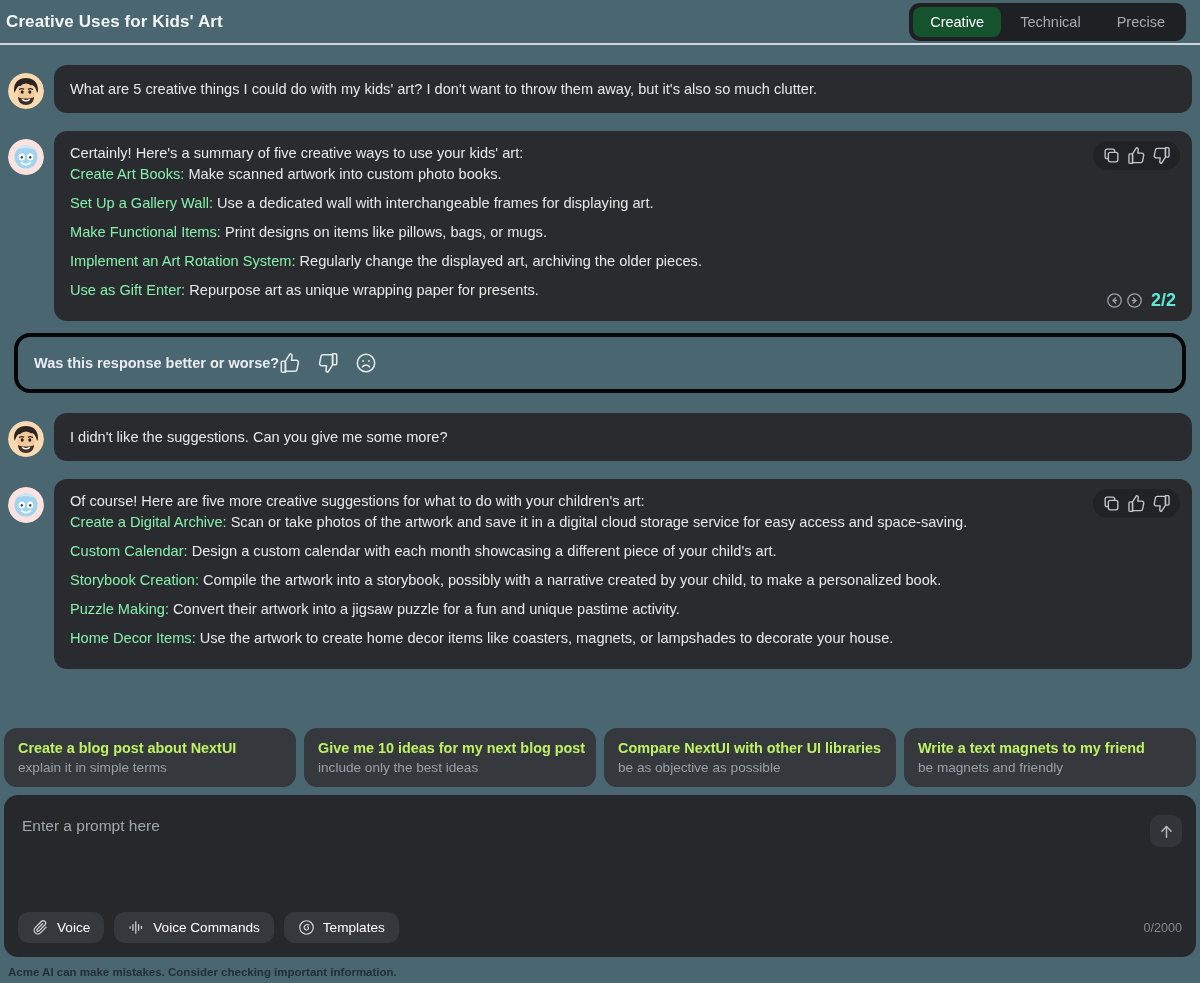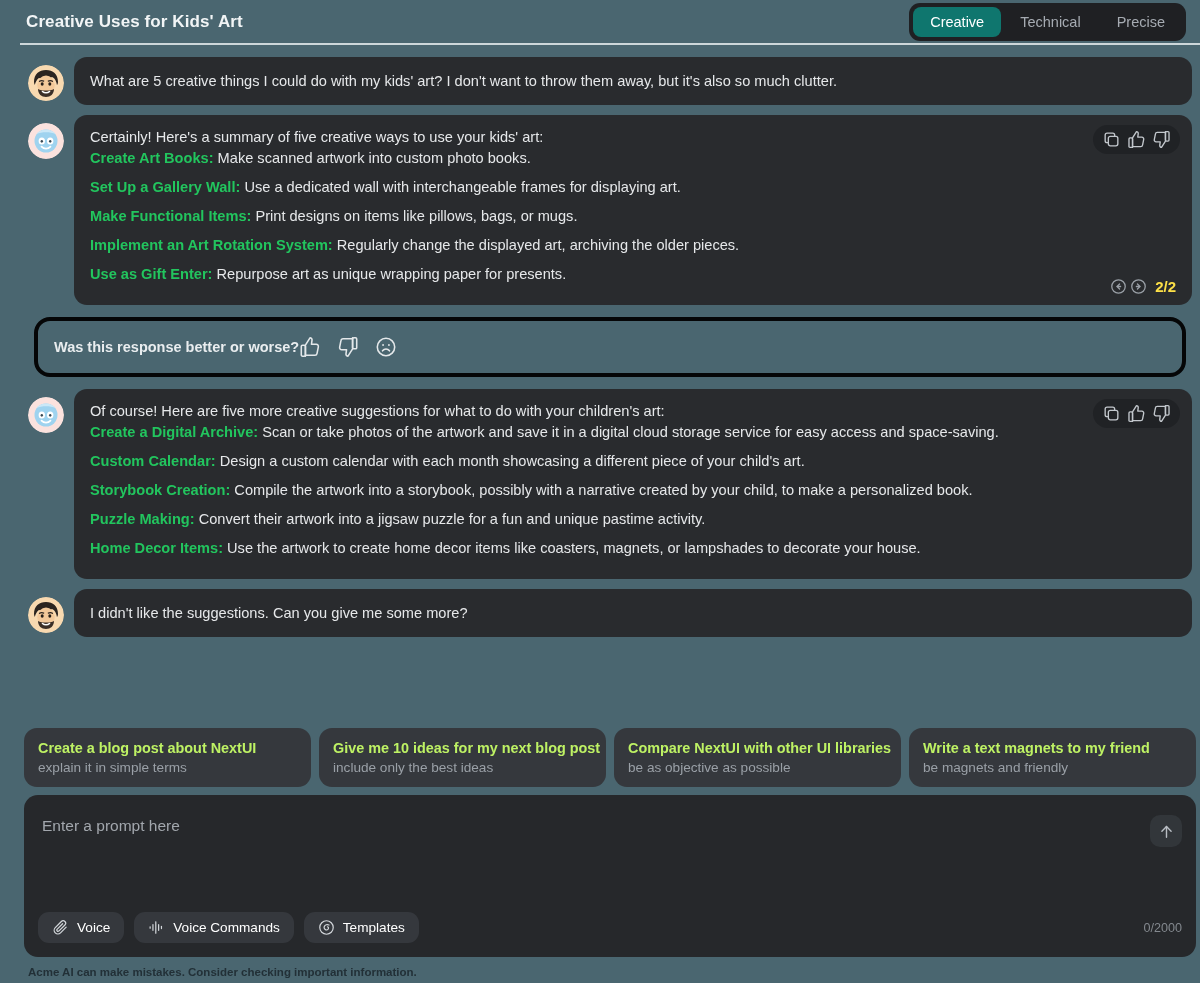--- a/index.html
+++ b/index.html
@@ -2,21 +2,21 @@
 <html><head>
 <meta charset="utf-8">
 <style>
   * { box-sizing: border-box; margin: 0; padding: 0; }
   html, body {
     width: 1200px; height: 983px;
     background: #4a6670;
     font-family: "Liberation Sans", sans-serif;
     overflow: hidden;
   }
-  .app { width: 1200px; height: 983px; position: relative; display: flex; flex-direction: column; padding-left: 20px; }
+  .app { width: 1200px; height: 983px; position: relative; display: flex; flex-direction: column; }
 
   
   .header {
     height: 45px; flex: 0 0 45px;
     display: flex; align-items: center; justify-content: space-between;
     padding: 0 14px 0 6px;
     border-bottom: 2px solid #cdd7da;
     position: relative;
   }
   .header-title {
@@ -26,67 +26,67 @@
   .tabs {
     display: flex; align-items: center;
     background: #1f2023; border-radius: 11px;
     padding: 4px; gap: 2px; height: 38px;
   }
   .tab {
     font-size: 14.5px; color: #a6abb2;
     padding: 6px 17px; border-radius: 8px;
     line-height: 18px; white-space: nowrap; cursor: pointer;
   }
-  .tab.active { background: #0f766e; color: #ffffff; }
+  .tab.active { background: #14532d; color: #ffffff; }
 
   
   .messages {
     flex: 1 1 auto;
     padding: 12px 8px 0 8px;
     display: flex; flex-direction: column;
     gap: 10px;
     overflow: hidden;
   }
-  .row { display: flex; align-items: flex-start; gap: 10px; }
+  .row { display: flex; align-items: flex-start; gap: 10px; margin-top: 8px; }
 
   .avatar {
     flex: 0 0 36px; width: 36px; height: 36px; border-radius: 50%;
     margin-top: 8px; position: relative; overflow: hidden;
   }
   .avatar svg { display: block; width: 36px; height: 36px; }
 
   .bubble {
     flex: 1 1 auto; min-width: 0;
     background: #292b2e; border-radius: 13px;
     padding: 12px 16px; position: relative;
     color: #e6e8ea;
   }
   .bubble.user { padding: 14px 16px; }
   .bubble p { font-size: 14.6px; line-height: 20px; }
   .bubble .line { font-size: 14.6px; line-height: 21px; margin-bottom: 8px; }
   .bubble .line:last-child { margin-bottom: 0; }
-  .bubble .line b { font-weight: bold; color: #22c55e; }
+  .bubble .line b { font-weight: normal; color: #86efac; }
   .intro { margin-bottom: 0 !important; }
 
   .msg-actions {
     position: absolute; top: 10px; right: 12px;
     display: flex; align-items: center; gap: 6px;
     background: #202225; border-radius: 16px;
     padding: 5px 9px;
   }
   .msg-actions .icn { width: 19px; height: 19px; display:block; cursor: pointer; }
   .msg-actions .icn svg { width: 19px; height: 19px; display:block; }
 
   .pager {
     position: absolute; right: 16px; bottom: 10px;
     display: flex; align-items: center; gap: 3px;
   }
   .pager .circ { width: 17px; height: 17px; cursor: pointer; }
   .pager .circ svg { width: 17px; height: 17px; display: block; }
-  .pager .count { font-size: 15px; color: #fde047; font-weight: bold; margin-left: 5px; }
+  .pager .count { font-size: 18px; color: #5eead4; font-weight: bold; margin-left: 5px; }
 
   
   .feedback-wrap { padding: 2px 0; }
   .feedback {
     margin: 0 6px; height: 60px;
     border: 4px solid #050607; border-radius: 16px;
     display: flex; align-items: center; justify-content: flex-start;
     padding: 0 20px 0 16px;
     background: transparent;
   }
@@ -286,96 +286,96 @@
               <path d="M8.2 16.2c1-1.3 2.3-2 3.8-2s2.8.7 3.8 2"></path>
             </svg>
           </span>
         </div>
       </div>
     </div>
 
     <div class="row">
       <div class="avatar">
         <svg viewBox="0 0 36 36" xmlns="http://www.w3.org/2000/svg">
-          <circle cx="18" cy="18" r="18" fill="#fbe2de"></circle>
-          <circle cx="18" cy="18" r="11.5" fill="#9fd3ef"></circle>
-          <path d="M18 6.5c4 0 7.5 1.5 9.5 4.5-2.5-1.2-6-1.8-9.5-1.8S11 9.8 8.5 11C10.5 8 14 6.5 18 6.5z" fill="#cbe8f7"></path>
-          <ellipse cx="13.8" cy="18" rx="3.2" ry="3.6" fill="#ffffff"></ellipse>
-          <ellipse cx="22.2" cy="18" rx="3.2" ry="3.6" fill="#ffffff"></ellipse>
-          <ellipse cx="13.8" cy="18.3" rx="1.2" ry="1.4" fill="#3a4a55"></ellipse>
-          <ellipse cx="22.2" cy="18.3" rx="1.2" ry="1.4" fill="#3a4a55"></ellipse>
-          <path d="M13.5 23.6c1.3 1.4 2.8 2.1 4.5 2.1s3.2-.7 4.5-2.1" stroke="#ffffff" stroke-width="1.7" fill="none" stroke-linecap="round"></path>
-        </svg>
-      </div>
-      <div class="bubble">
-        <div class="line intro">Of course! Here are five more creative suggestions for what to do with your children's art:</div>
-        <div class="line">
-          <b>Create a Digital Archive:</b>
-          <span>Scan or take photos of the artwork and save it in a digital cloud storage service for easy access and space-saving.</span>
-        </div>
-        <div class="line">
-          <b>Custom Calendar:</b>
-          <span>Design a custom calendar with each month showcasing a different piece of your child's art.</span>
-        </div>
-        <div class="line">
-          <b>Storybook Creation:</b>
-          <span>Compile the artwork into a storybook, possibly with a narrative created by your child, to make a personalized book.</span>
-        </div>
-        <div class="line">
-          <b>Puzzle Making:</b>
-          <span>Convert their artwork into a jigsaw puzzle for a fun and unique pastime activity.</span>
-        </div>
-        <div class="line">
-          <b>Home Decor Items:</b>
-          <span>Use the artwork to create home decor items like coasters, magnets, or lampshades to decorate your house.</span>
-        </div>
-
-        <div class="msg-actions">
-          <span class="icn">
-            <svg viewBox="0 0 24 24" fill="none" stroke="#c3c8cd" stroke-width="1.7" stroke-linecap="round" stroke-linejoin="round">
-              <rect x="8" y="8" width="12" height="12" rx="2.5"></rect>
-              <path d="M16 8V6.5A2.5 2.5 0 0 0 13.5 4h-7A2.5 2.5 0 0 0 4 6.5v7A2.5 2.5 0 0 0 6.5 16H8"></path>
-            </svg>
-          </span>
-          <span class="icn">
-            <svg viewBox="0 0 24 24" fill="none" stroke="#c3c8cd" stroke-width="1.7" stroke-linecap="round" stroke-linejoin="round">
-              <path d="M7 22V10l5-8c1.4 0 2.4 1.2 2.2 2.6L13.6 9h5.2c1.5 0 2.6 1.4 2.3 2.9l-1.4 7A2.4 2.4 0 0 1 17.3 21H7z"></path>
-              <rect x="2.5" y="10" width="4.5" height="12" rx="1.3"></rect>
-            </svg>
-          </span>
-          <span class="icn">
-            <svg viewBox="0 0 24 24" fill="none" stroke="#c3c8cd" stroke-width="1.7" stroke-linecap="round" stroke-linejoin="round">
-              <path d="M17 2v12l-5 8c-1.4 0-2.4-1.2-2.2-2.6l.6-4.4H5.2c-1.5 0-2.6-1.4-2.3-2.9l1.4-7A2.4 2.4 0 0 1 6.7 3H17z"></path>
-              <rect x="17" y="2" width="4.5" height="12" rx="1.3"></rect>
-            </svg>
-          </span>
-        </div>
-      </div>
-    </div>
-
-    <div class="row">
-      <div class="avatar">
-        <svg viewBox="0 0 36 36" xmlns="http://www.w3.org/2000/svg">
           <circle cx="18" cy="18" r="18" fill="#f8d9b0"></circle>
           <path d="M6 17c0-8 5-12 12-12s12 4 12 12c0 2-1 3-1 3s-1-7-5-8c-3 2-10 2-13 1-2 1-4 5-4 7 0 0-1-1-1-3z" fill="#2b2420"></path>
           <ellipse cx="18" cy="20" rx="8.5" ry="9.5" fill="#f3c99a"></ellipse>
           <path d="M9.5 20c0 7 4 11 8.5 11s8.5-4 8.5-11c0-1-.3-2-.3-2-2 3-5 4-8.2 4s-6.2-1-8.2-4c0 0-.3 1-.3 2z" fill="#f3c99a"></path>
           <path d="M10 24c2 1 4.5 1.5 8 1.5s6-.5 8-1.5c0 5-3.5 8-8 8s-8-3-8-8z" fill="#3b2f27"></path>
           <ellipse cx="14.2" cy="19" rx="1.5" ry="1.7" fill="#241d18"></ellipse>
           <ellipse cx="21.8" cy="19" rx="1.5" ry="1.7" fill="#241d18"></ellipse>
           <path d="M11.5 16.3c1.2-.8 3-.8 4.2-.2" stroke="#2b2420" stroke-width="1.2" fill="none" stroke-linecap="round"></path>
           <path d="M20.3 16.1c1.2-.6 3-.6 4.2.2" stroke="#2b2420" stroke-width="1.2" fill="none" stroke-linecap="round"></path>
           <path d="M14.5 26.5c1 .9 2.2 1.3 3.5 1.3s2.5-.4 3.5-1.3" stroke="#fdfdfd" stroke-width="1.6" fill="none" stroke-linecap="round"></path>
         </svg>
       </div>
       <div class="bubble user">
         <p>I didn't like the suggestions. Can you give me some more?</p>
       </div>
     </div>
 
+    <div class="row">
+      <div class="avatar">
+        <svg viewBox="0 0 36 36" xmlns="http://www.w3.org/2000/svg">
+          <circle cx="18" cy="18" r="18" fill="#fbe2de"></circle>
+          <circle cx="18" cy="18" r="11.5" fill="#9fd3ef"></circle>
+          <path d="M18 6.5c4 0 7.5 1.5 9.5 4.5-2.5-1.2-6-1.8-9.5-1.8S11 9.8 8.5 11C10.5 8 14 6.5 18 6.5z" fill="#cbe8f7"></path>
+          <ellipse cx="13.8" cy="18" rx="3.2" ry="3.6" fill="#ffffff"></ellipse>
+          <ellipse cx="22.2" cy="18" rx="3.2" ry="3.6" fill="#ffffff"></ellipse>
+          <ellipse cx="13.8" cy="18.3" rx="1.2" ry="1.4" fill="#3a4a55"></ellipse>
+          <ellipse cx="22.2" cy="18.3" rx="1.2" ry="1.4" fill="#3a4a55"></ellipse>
+          <path d="M13.5 23.6c1.3 1.4 2.8 2.1 4.5 2.1s3.2-.7 4.5-2.1" stroke="#ffffff" stroke-width="1.7" fill="none" stroke-linecap="round"></path>
+        </svg>
+      </div>
+      <div class="bubble">
+        <div class="line intro">Of course! Here are five more creative suggestions for what to do with your children's art:</div>
+        <div class="line">
+          <b>Create a Digital Archive:</b>
+          <span>Scan or take photos of the artwork and save it in a digital cloud storage service for easy access and space-saving.</span>
+        </div>
+        <div class="line">
+          <b>Custom Calendar:</b>
+          <span>Design a custom calendar with each month showcasing a different piece of your child's art.</span>
+        </div>
+        <div class="line">
+          <b>Storybook Creation:</b>
+          <span>Compile the artwork into a storybook, possibly with a narrative created by your child, to make a personalized book.</span>
+        </div>
+        <div class="line">
+          <b>Puzzle Making:</b>
+          <span>Convert their artwork into a jigsaw puzzle for a fun and unique pastime activity.</span>
+        </div>
+        <div class="line">
+          <b>Home Decor Items:</b>
+          <span>Use the artwork to create home decor items like coasters, magnets, or lampshades to decorate your house.</span>
+        </div>
+
+        <div class="msg-actions">
+          <span class="icn">
+            <svg viewBox="0 0 24 24" fill="none" stroke="#c3c8cd" stroke-width="1.7" stroke-linecap="round" stroke-linejoin="round">
+              <rect x="8" y="8" width="12" height="12" rx="2.5"></rect>
+              <path d="M16 8V6.5A2.5 2.5 0 0 0 13.5 4h-7A2.5 2.5 0 0 0 4 6.5v7A2.5 2.5 0 0 0 6.5 16H8"></path>
+            </svg>
+          </span>
+          <span class="icn">
+            <svg viewBox="0 0 24 24" fill="none" stroke="#c3c8cd" stroke-width="1.7" stroke-linecap="round" stroke-linejoin="round">
+              <path d="M7 22V10l5-8c1.4 0 2.4 1.2 2.2 2.6L13.6 9h5.2c1.5 0 2.6 1.4 2.3 2.9l-1.4 7A2.4 2.4 0 0 1 17.3 21H7z"></path>
+              <rect x="2.5" y="10" width="4.5" height="12" rx="1.3"></rect>
+            </svg>
+          </span>
+          <span class="icn">
+            <svg viewBox="0 0 24 24" fill="none" stroke="#c3c8cd" stroke-width="1.7" stroke-linecap="round" stroke-linejoin="round">
+              <path d="M17 2v12l-5 8c-1.4 0-2.4-1.2-2.2-2.6l.6-4.4H5.2c-1.5 0-2.6-1.4-2.3-2.9l1.4-7A2.4 2.4 0 0 1 6.7 3H17z"></path>
+              <rect x="17" y="2" width="4.5" height="12" rx="1.3"></rect>
+            </svg>
+          </span>
+        </div>
+      </div>
+    </div>
+
   </div>
 
   <div class="suggestions">
     <div class="sugg">
       <div class="t">Create a blog post about NextUI</div>
       <div class="s">explain it in simple terms</div>
     </div>
     <div class="sugg">
       <div class="t">Give me 10 ideas for my next blog post</div>
       <div class="s">include only the best ideas</div>

